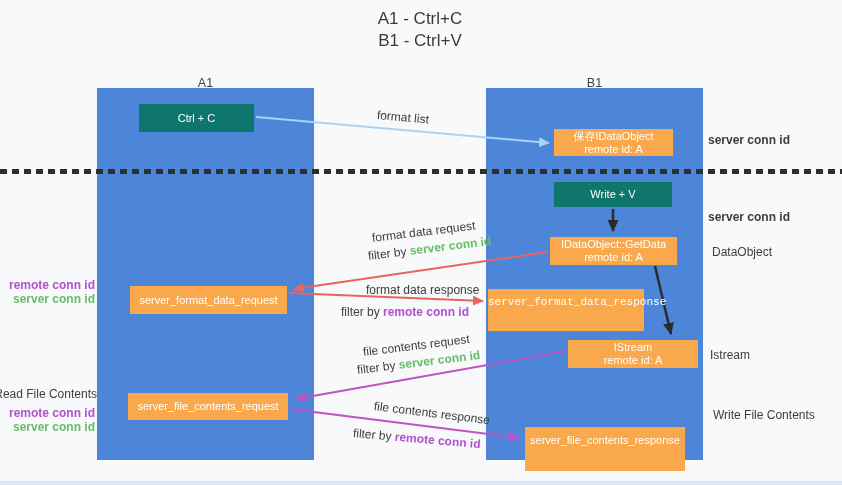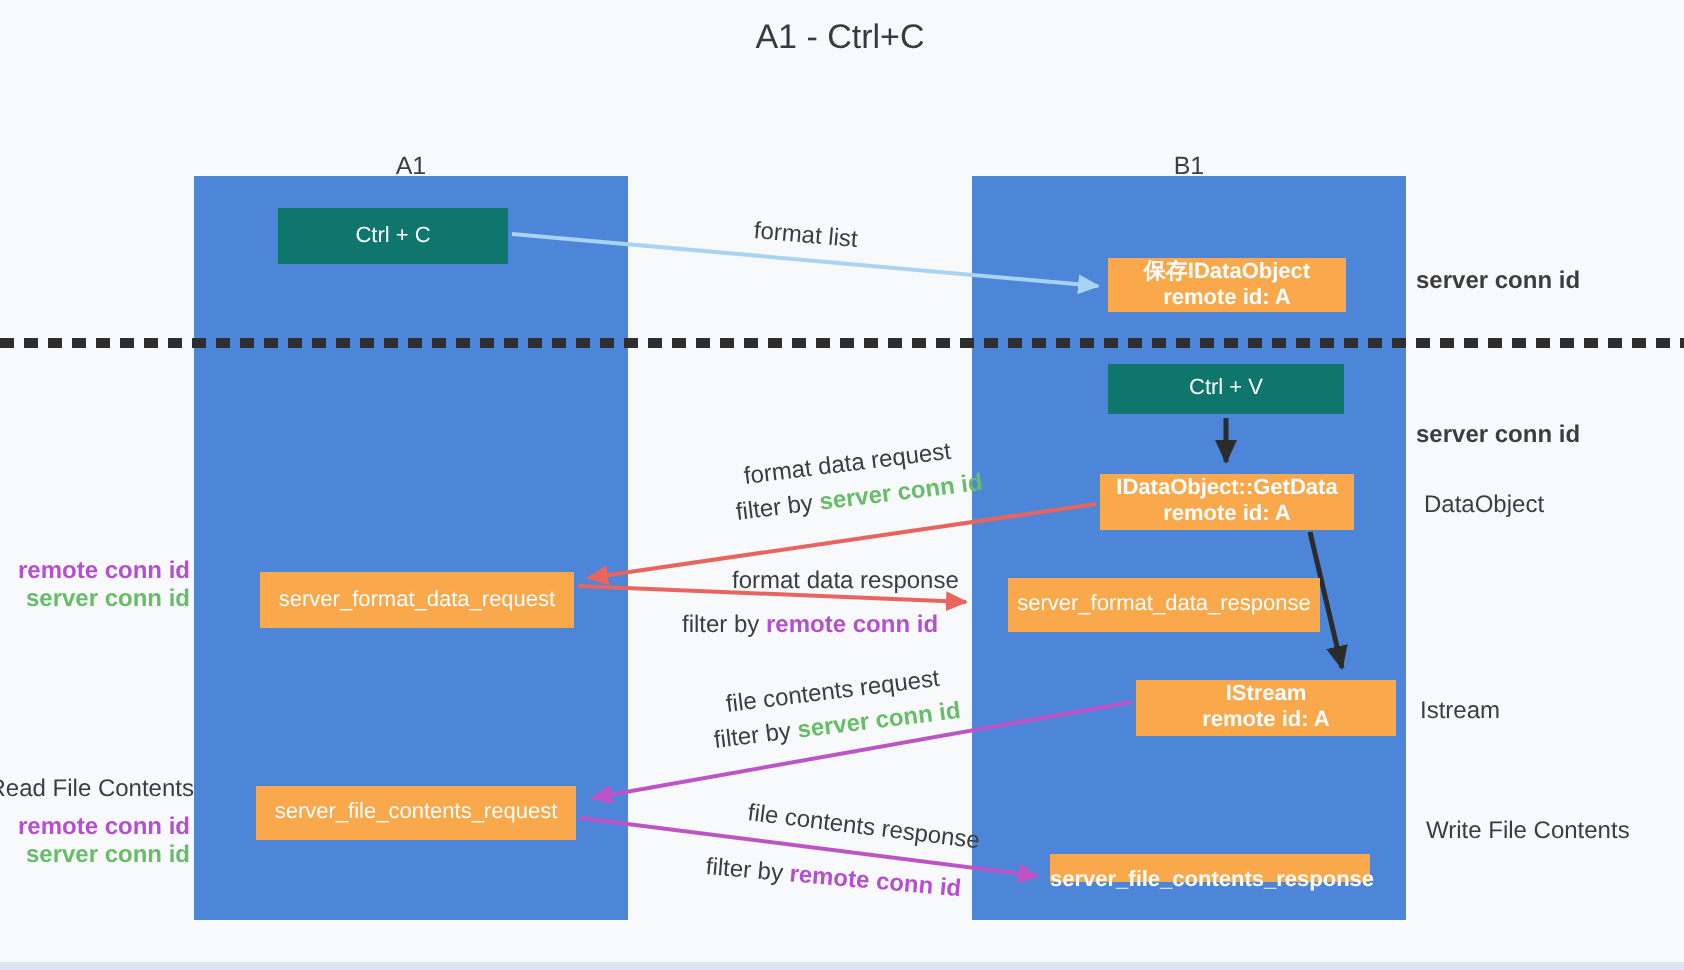--- a/index.html
+++ b/index.html
@@ -30,21 +30,21 @@
   }
   .node {
     text-align: center;
     color: #ffffff;
     font-size: 11px;
     white-space: nowrap;
     box-sizing: border-box;
   }
   .node.green { background: #0f766e; }
   .node.orange { background: #f9a94b; }
-  .node.two-line { line-height: 13px; padding-top: 1px; font-weight: bold; }
+  .node.two-line { line-height: 13px; padding-top: 1px; }
   .dashed-divider {
     left: 0; top: 169px; width: 842px; height: 5px;
     background: repeating-linear-gradient(90deg, #2e2e2e 0 7px, transparent 7px 12px);
   }
   .edge-label {
     font-size: 12px; color: #3d3d3d;
     white-space: nowrap;
     transform-origin: left center;
   }
   .green-txt { color: #67bd68; font-weight: bold; }
@@ -57,20 +57,21 @@
     background: #dde6f3;
   }
 </style>
 </head>
 <body>
 
 <div class="canvas">
 
   <div class="abs title">
     <div>A1 - Ctrl+C</div>
+    <div>B1 - Ctrl+V</div>
   </div>
 
   <div class="abs col-header" style="left:97px;">
     <div>A1</div>
     <div>remote</div>
   </div>
   <div class="abs col-header" style="left:486px;">
     <div>B1</div>
     <div>connection</div>
   </div>
@@ -104,39 +105,39 @@
     <line x1="290" y1="409" x2="519" y2="438" stroke="#bd54c6" stroke-width="2" marker-end="url(#ah-magenta)"></line>
   </svg>
 
   <div class="abs node green" style="left:139px; top:104px; width:115px; height:28px; line-height:28px;">Ctrl + C</div>
 
   <div class="abs node orange two-line" style="left:554px; top:129px; width:119px; height:27px;">
     <div>保存IDataObject</div>
     <div>remote id: A</div>
   </div>
 
-  <div class="abs node green" style="left:554px; top:182px; width:118px; height:25px; line-height:25px;">Ctrl + V</div>
+  <div class="abs node green" style="left:554px; top:182px; width:118px; height:25px; line-height:25px;">Write + V</div>
 
   <div class="abs node orange two-line" style="left:550px; top:237px; width:127px; height:28px;">
     <div>IDataObject::GetData</div>
     <div>remote id: A</div>
   </div>
 
   <div class="abs node orange" style="left:130px; top:286px; width:157px; height:28px; line-height:28px;">server_format_data_request</div>
 
-  <div class="abs node orange" style="left:504px; top:289px; width:156px; height:27px; line-height:26px;">server_format_data_response</div>
+  <div class="abs node orange" style="left:488px; top:289px; width:156px; height:42px; line-height:26px;font-family:Liberation Mono, monospace;">server_format_data_response</div>
 
   <div class="abs node orange two-line" style="left:568px; top:340px; width:130px; height:28px;">
     <div>IStream</div>
     <div>remote id: A</div>
   </div>
 
   <div class="abs node orange" style="left:128px; top:393px; width:160px; height:27px; line-height:27px;">server_file_contents_request</div>
 
-  <div class="abs node orange" style="left:525px; top:427px; width:160px; height:14px; line-height:26px;font-weight:bold;">server_file_contents_response</div>
+  <div class="abs node orange" style="left:525px; top:427px; width:160px; height:44px; line-height:26px;">server_file_contents_response</div>
 
   <div class="abs edge-label" style="left:377px; top:108px; transform:rotate(5deg);">format list</div>
 
   <div class="abs edge-label" style="left:372px; top:231px; transform:rotate(-7deg);">format data request</div>
   <div class="abs edge-label" style="left:368px; top:249px; transform:rotate(-7deg);">
     <span>filter by </span><span class="green-txt">server conn id</span>
   </div>
 
   <div class="abs edge-label" style="left:366px; top:283px;">format data response</div>
   <div class="abs edge-label" style="left:341px; top:305px;">

